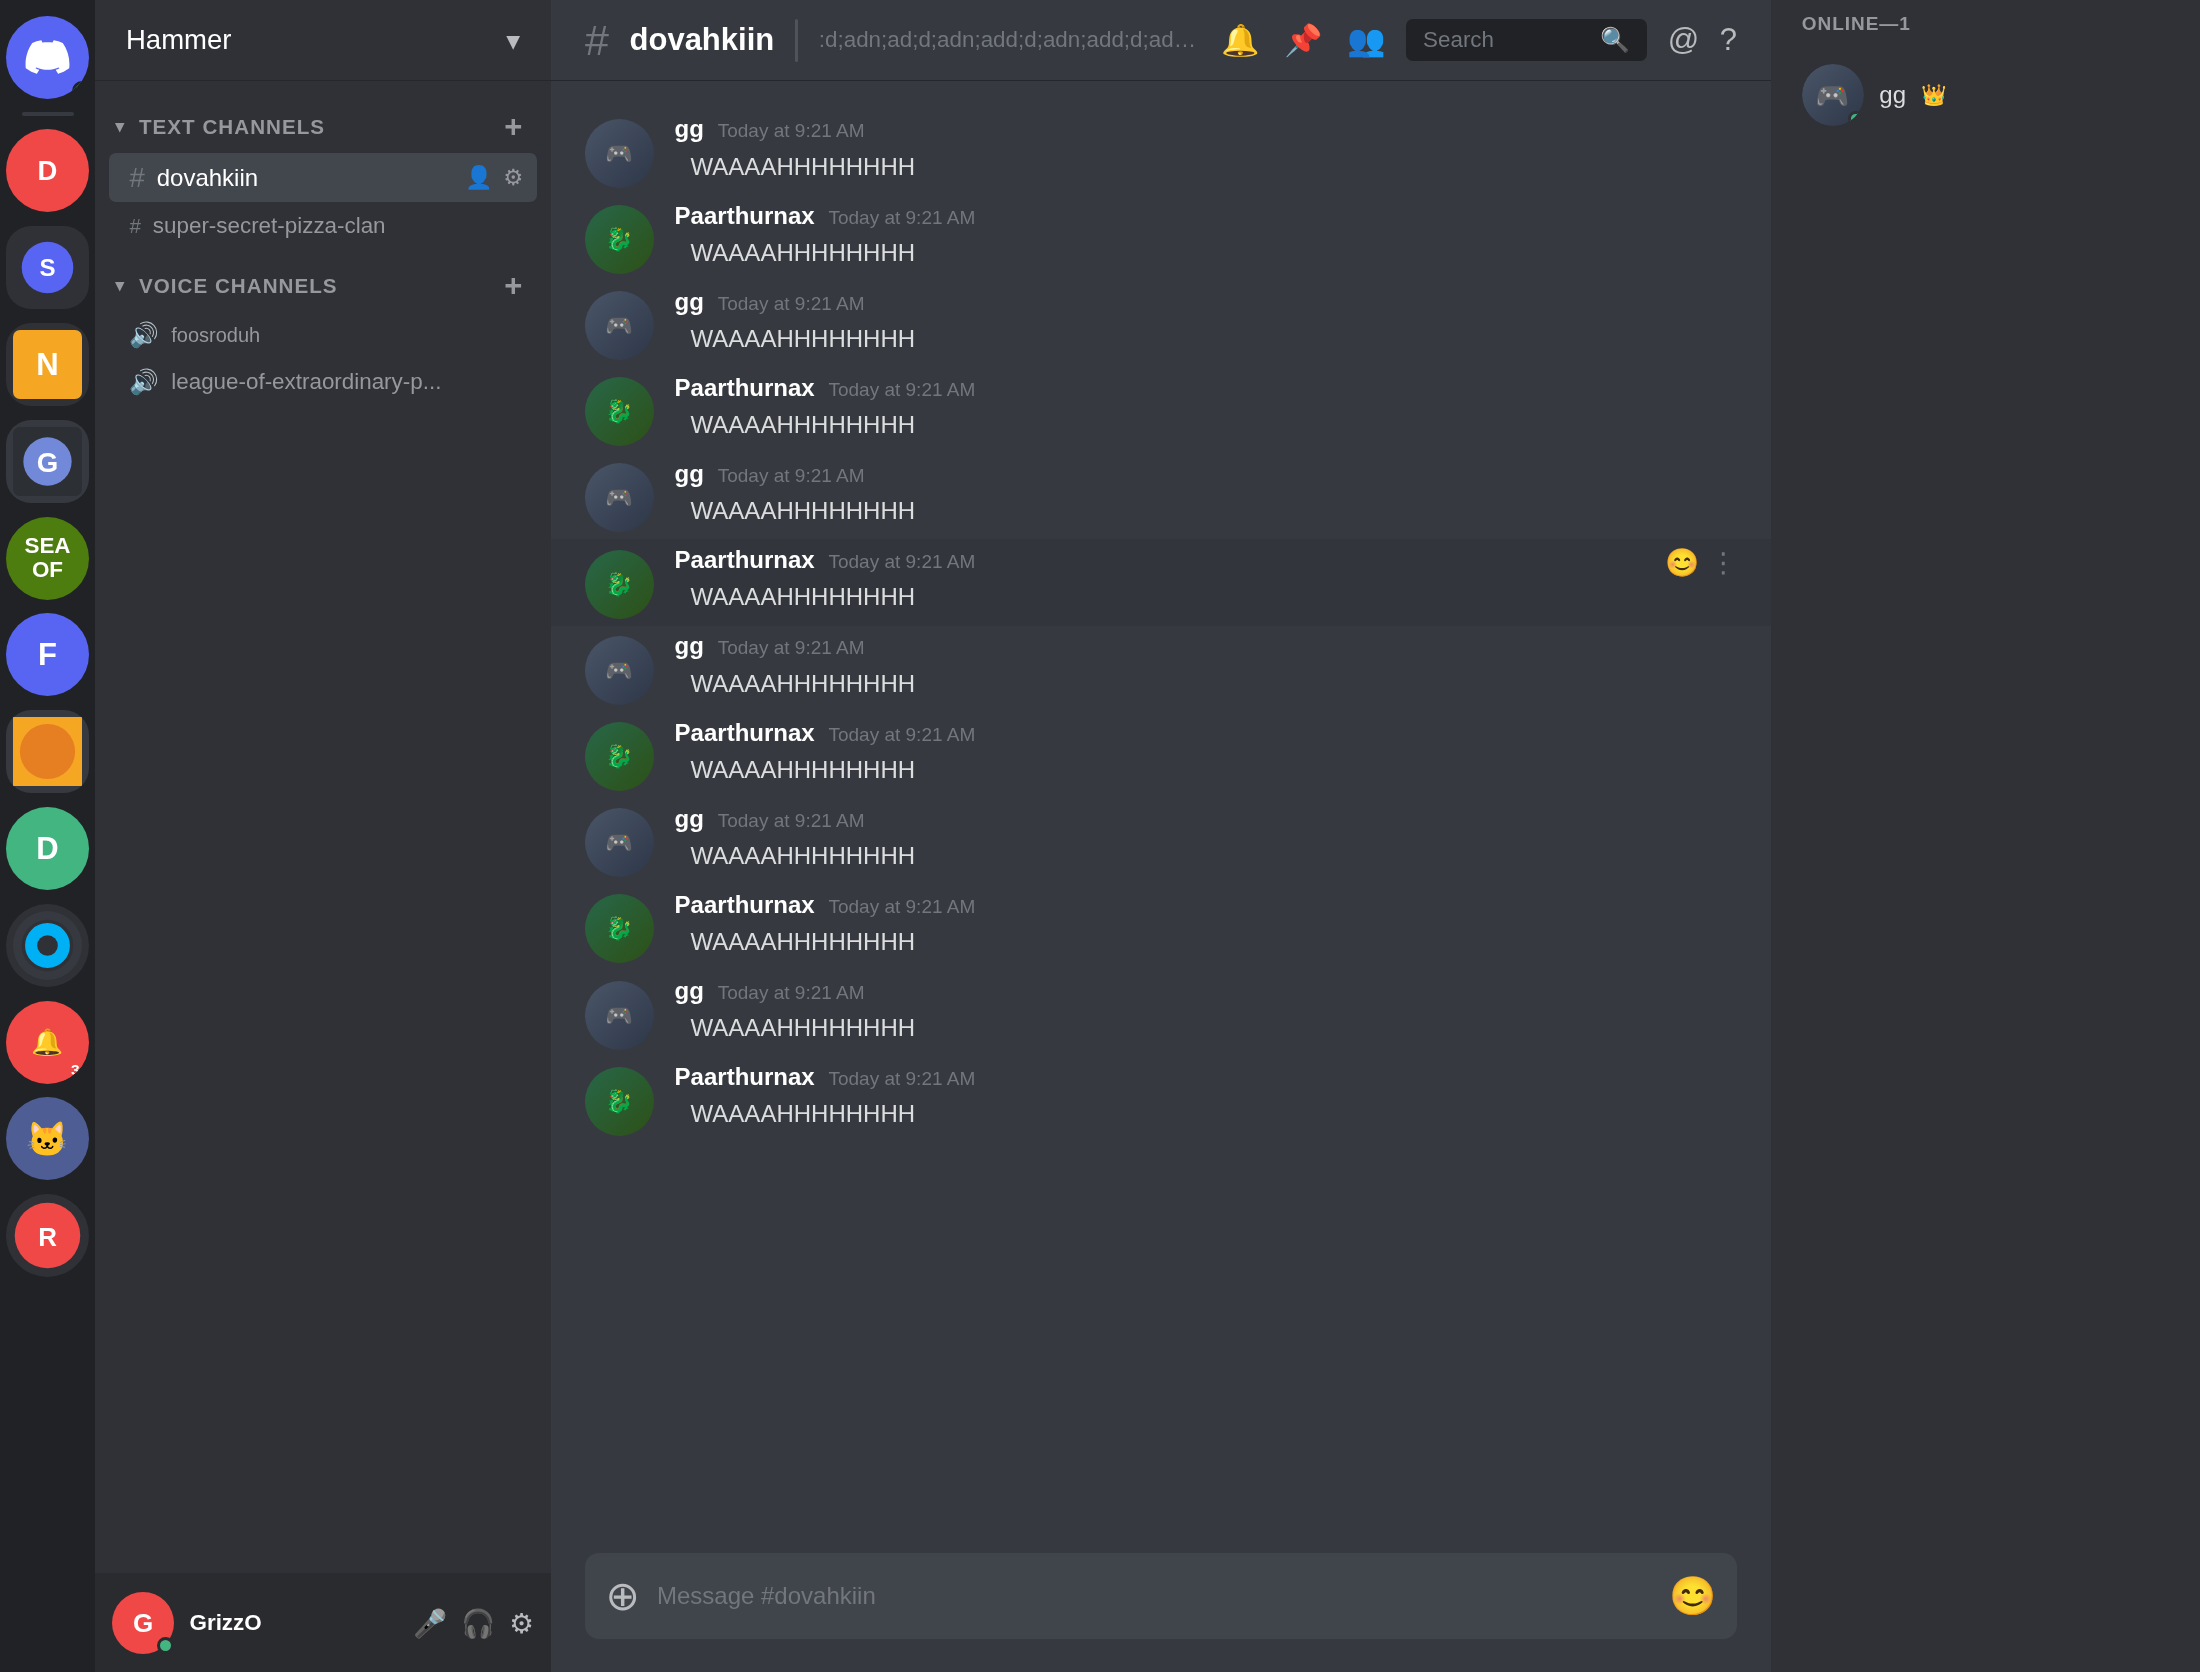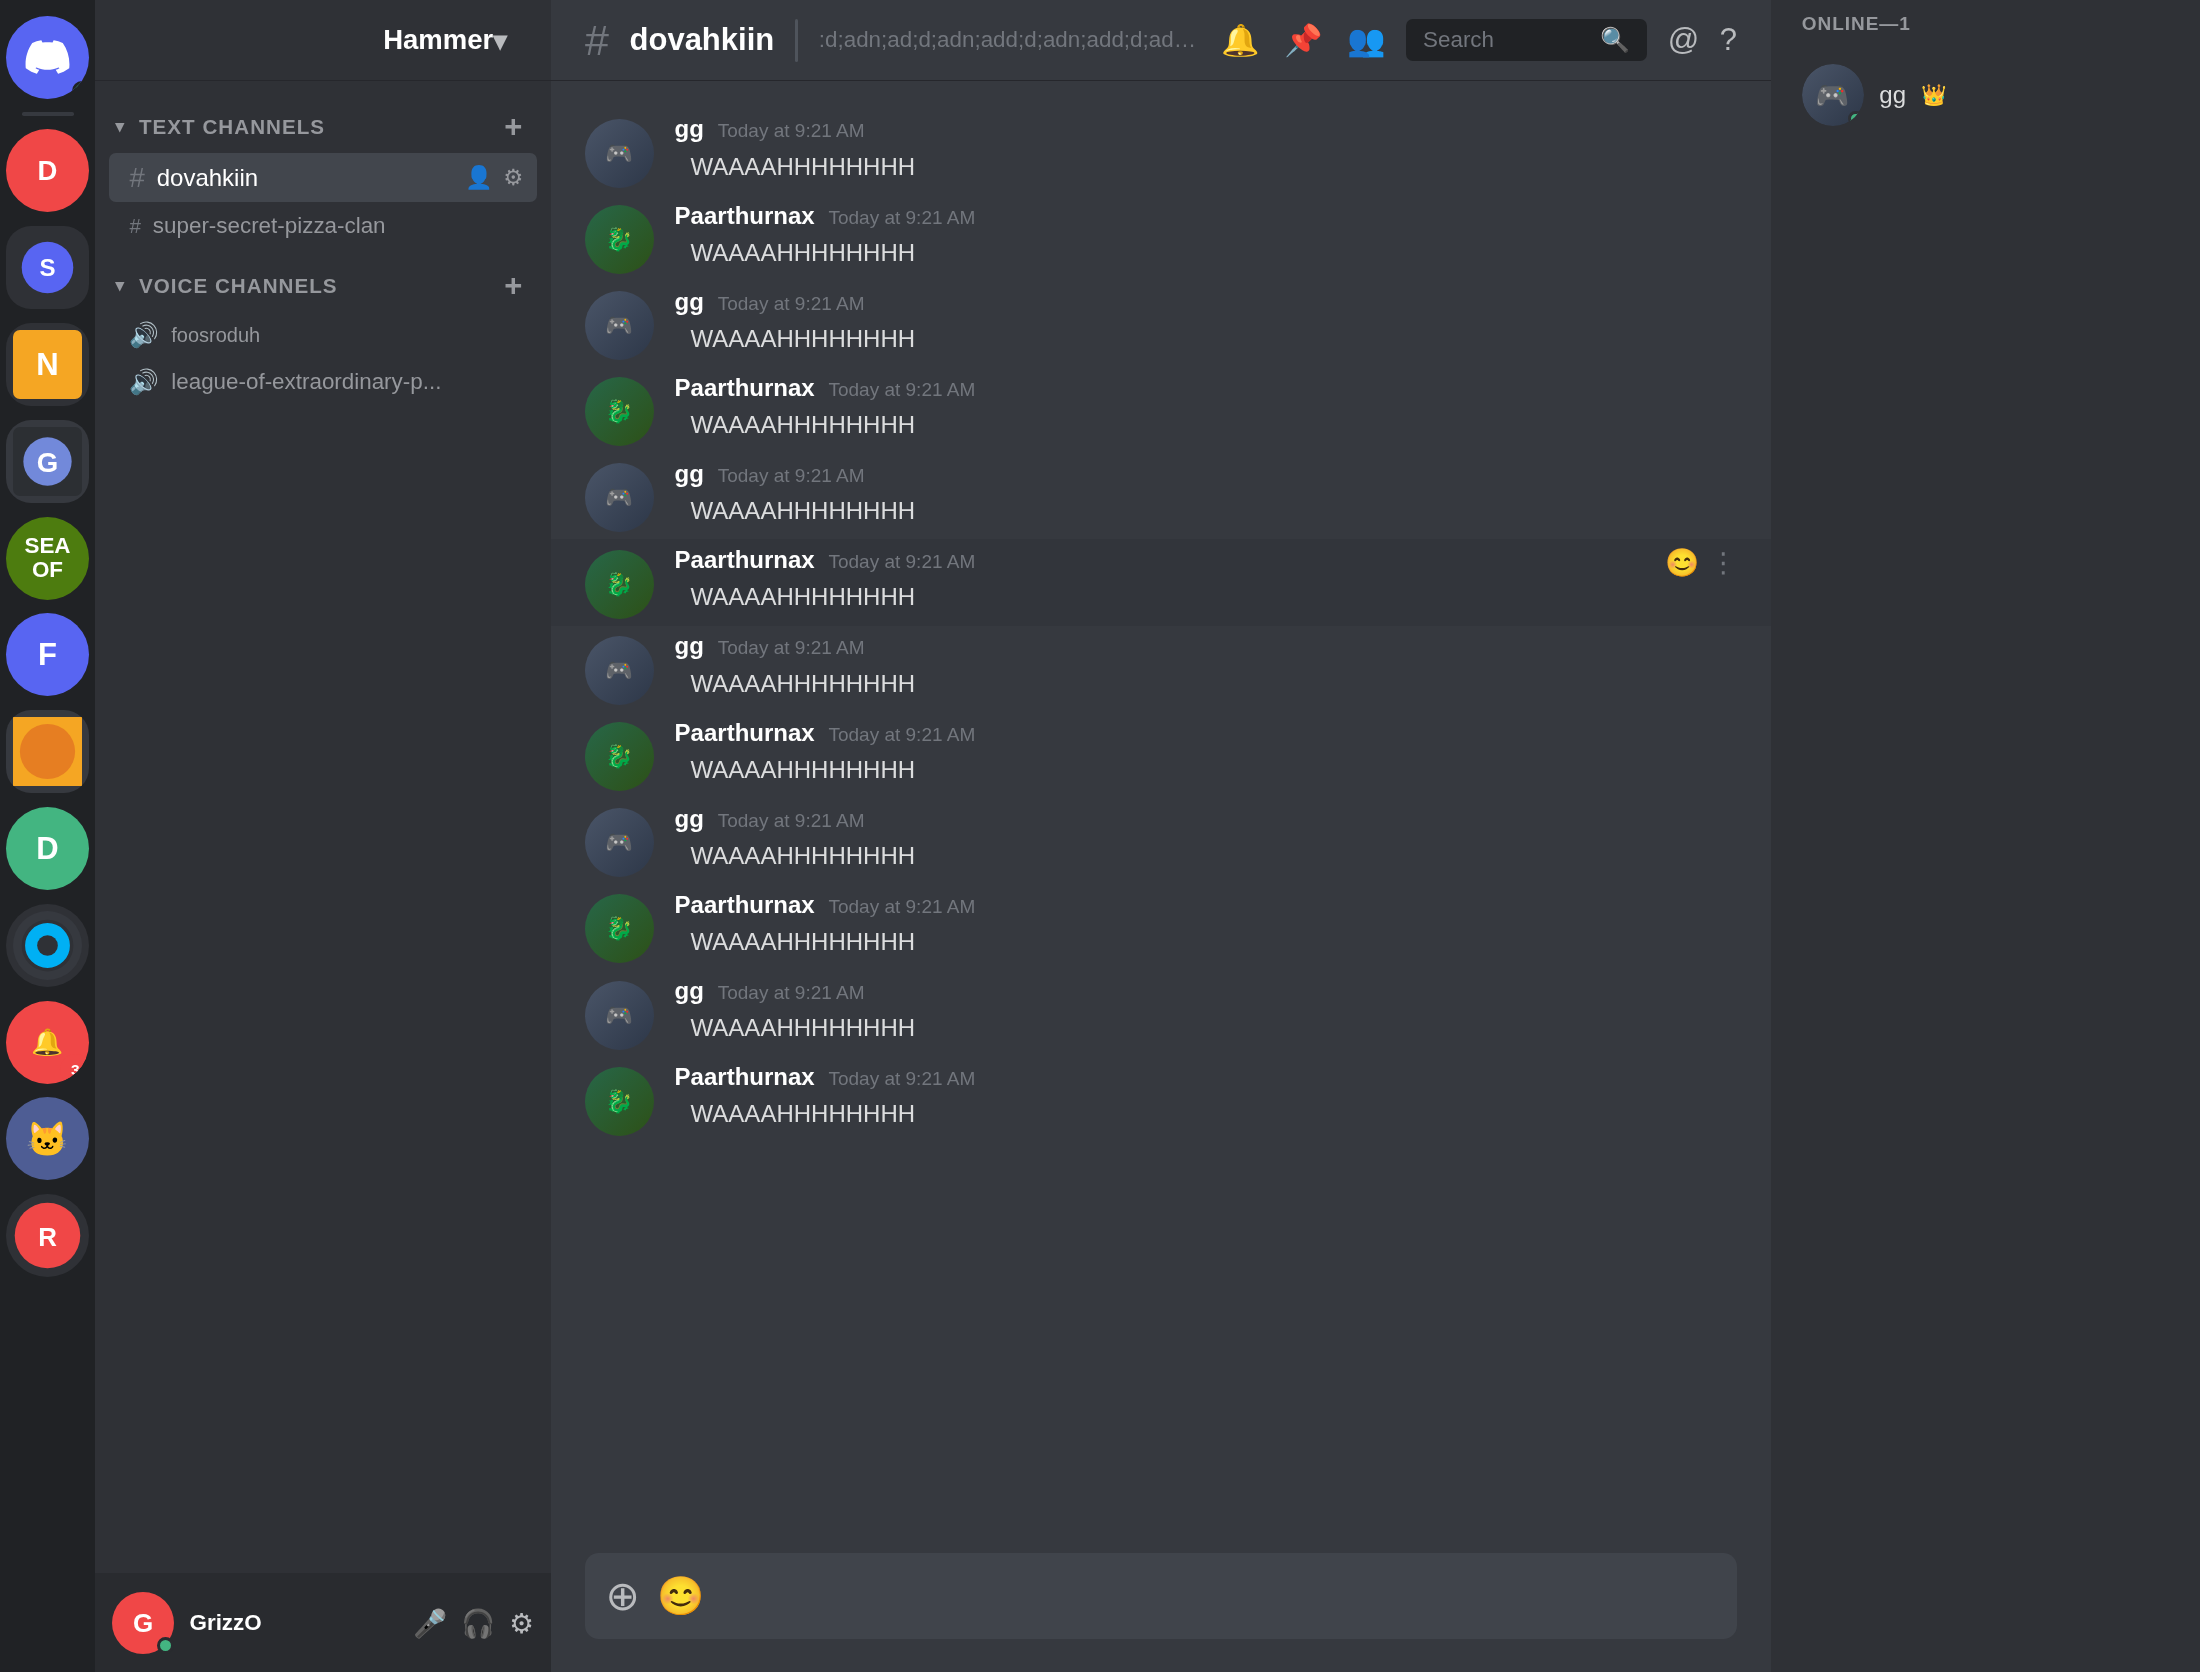--- a/index.html
+++ b/index.html
@@ -72,24 +72,24 @@
       width: 456px;
       background: #2f3136;
       display: flex;
       flex-direction: column;
       flex-shrink: 0;
     }
     .server-header {
       height: 81px;
       display: flex;
       align-items: center;
-      justify-content: flex-end;
-      padding: 0 44px;
+      justify-content: space-between;
+      padding: 0 31px;
       border-bottom: 1.7px solid #26272c;
-      font-weight: bold;
+      font-weight: normal;
       font-size: 27.5px;
       color: #fff;
       cursor: pointer;
     }
     .channel-list {
       flex: 1;
       overflow-y: auto;
       padding: 13.8px 0;
     }
     .channel-category {
@@ -769,20 +769,21 @@
         </div>
         <div class="message-content">WAAAAHHHHHHHH</div>
       </div>
     </div>
 
   </div>
 
   <div class="message-input-area">
     <div class="message-input-wrapper">
       <span class="message-add-btn">⊕</span>
+      <input class="message-input" type="text" placeholder="Message #dovahkiin" style="">
       <span class="message-emoji-btn">😊</span>
     </div>
   </div>
 </div>
 
 <div class="members-panel">
   <div class="members-section-title">ONLINE—1</div>
 
   <div class="member-item">
     <div class="member-avatar">

